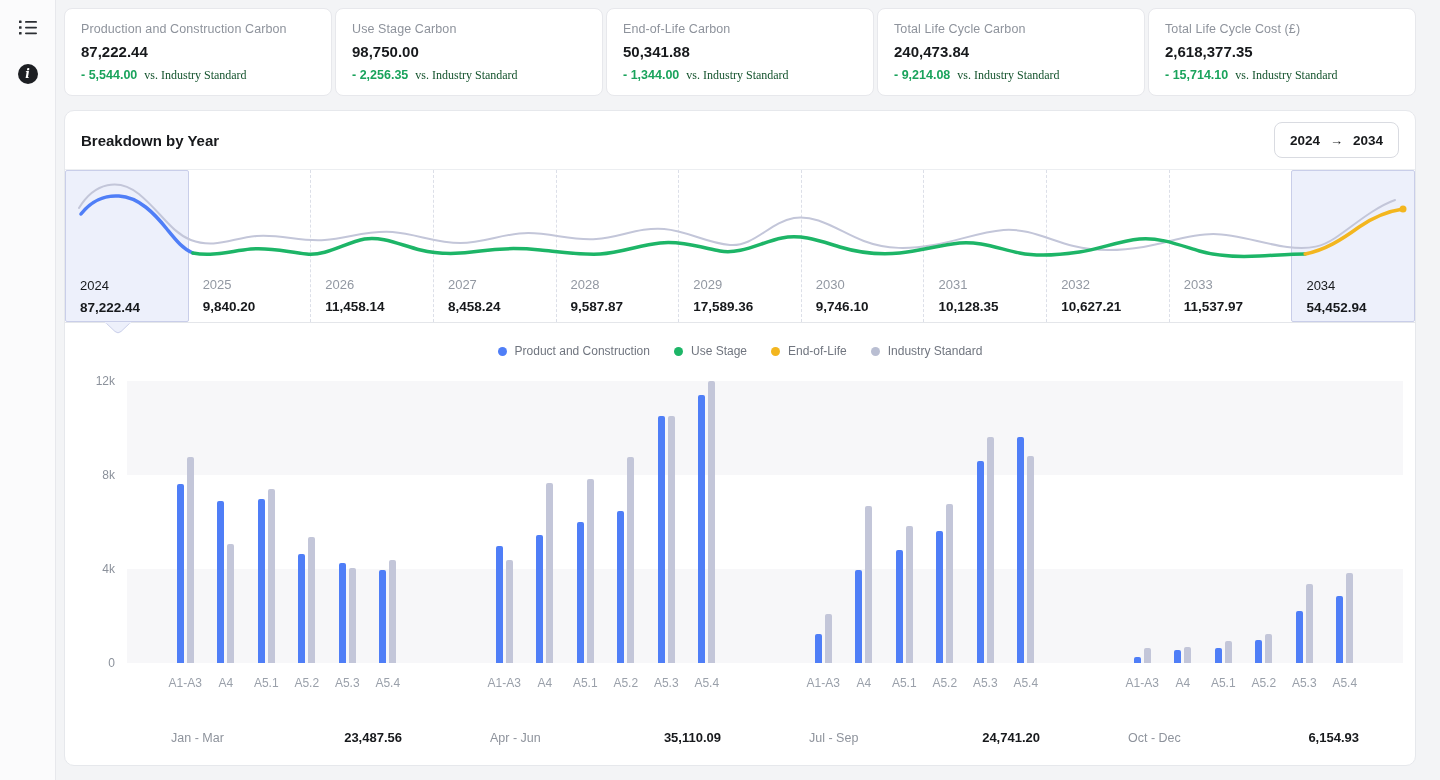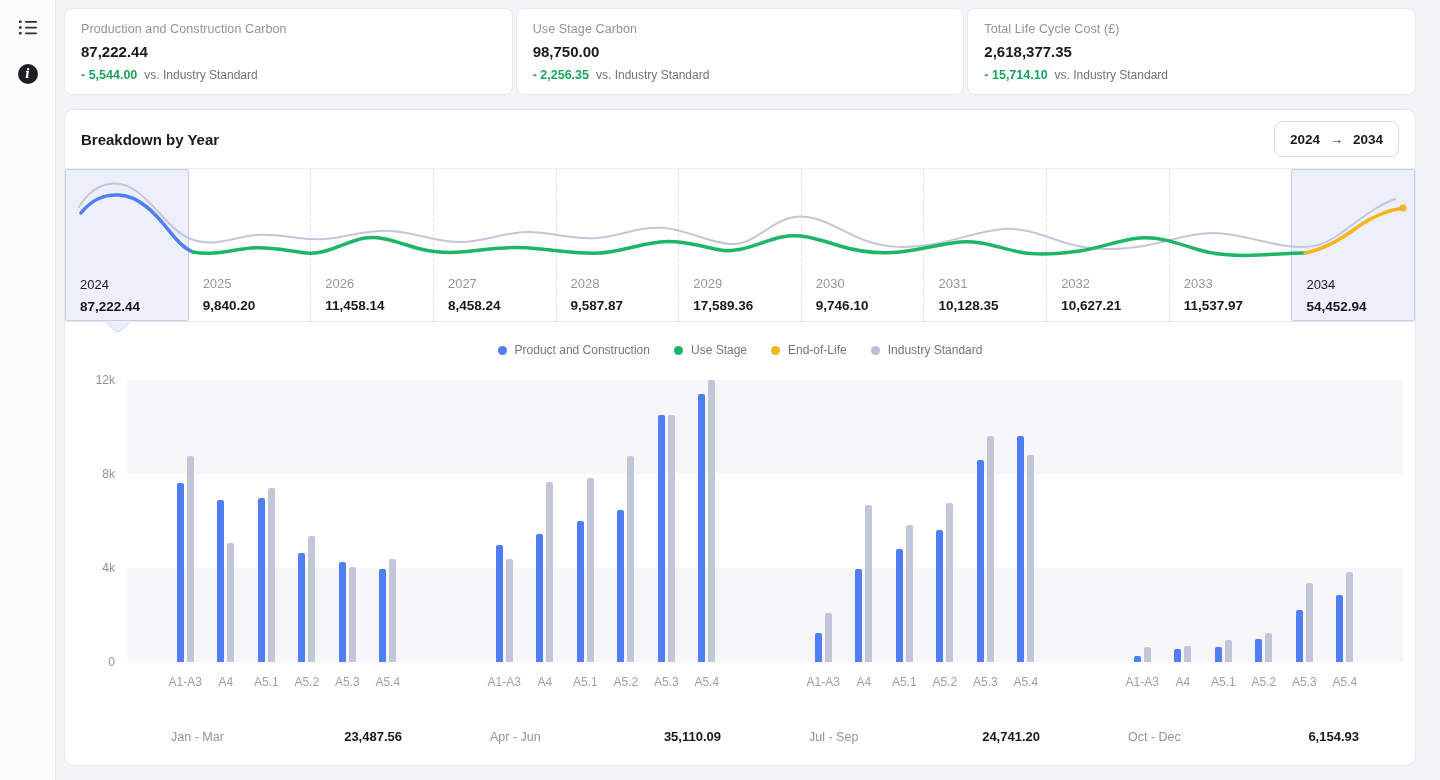--- a/index.html
+++ b/index.html
@@ -31,21 +31,21 @@
   
   .kpi-row { display:flex; gap:3px; }
   .kpi-card {
     flex:1; background:#fff; border:1px solid #e7e8ec; border-radius:8px;
     padding:13px 16px 12px;
   }
   .kpi-title { font-size:12.5px; color:#8e939c; letter-spacing:.1px; }
   .kpi-value { font-size:15px; font-weight:700; color:#17191c; margin:7px 0 8px; }
   .kpi-delta-row { font-size:12px; }
   .kpi-delta { color:#1aa35c; font-weight:700; font-size:12.5px; margin-right:7px; }
-  .kpi-vs { color:#737373; }
+  .kpi-vs { color:#14532d;font-family:Liberation Serif, serif; }
 
   
   .panel {
     margin-top:14px; background:#fff; border:1px solid #e6e8ec; border-radius:10px;
     flex:1; display:flex; flex-direction:column; overflow:visible;
   }
   .panel-header {
     display:flex; align-items:center; justify-content:space-between;
     padding:11px 16px; height:58px;
   }
@@ -139,20 +139,30 @@
           <div class="kpi-title">Production and Construction Carbon</div>
           <div class="kpi-value">87,222.44</div>
           <div class="kpi-delta-row"><span class="kpi-delta">- 5,544.00</span><span class="kpi-vs">vs. Industry Standard</span></div>
         </div>
         <div class="kpi-card">
           <div class="kpi-title">Use Stage Carbon</div>
           <div class="kpi-value">98,750.00</div>
           <div class="kpi-delta-row"><span class="kpi-delta">- 2,256.35</span><span class="kpi-vs">vs. Industry Standard</span></div>
         </div>
         <div class="kpi-card">
+          <div class="kpi-title">End-of-Life Carbon</div>
+          <div class="kpi-value">50,341.88</div>
+          <div class="kpi-delta-row"><span class="kpi-delta">- 1,344.00</span><span class="kpi-vs">vs. Industry Standard</span></div>
+        </div>
+        <div class="kpi-card">
+          <div class="kpi-title">Total Life Cycle Carbon</div>
+          <div class="kpi-value">240,473.84</div>
+          <div class="kpi-delta-row"><span class="kpi-delta">- 9,214.08</span><span class="kpi-vs">vs. Industry Standard</span></div>
+        </div>
+        <div class="kpi-card">
           <div class="kpi-title">Total Life Cycle Cost (£)</div>
           <div class="kpi-value">2,618,377.35</div>
           <div class="kpi-delta-row"><span class="kpi-delta">- 15,714.10</span><span class="kpi-vs">vs. Industry Standard</span></div>
         </div>
       </div>
 
     <section class="panel">
       <div class="panel-header">
         <h2 class="panel-title">Breakdown by Year</h2>
         <div class="header-controls">

